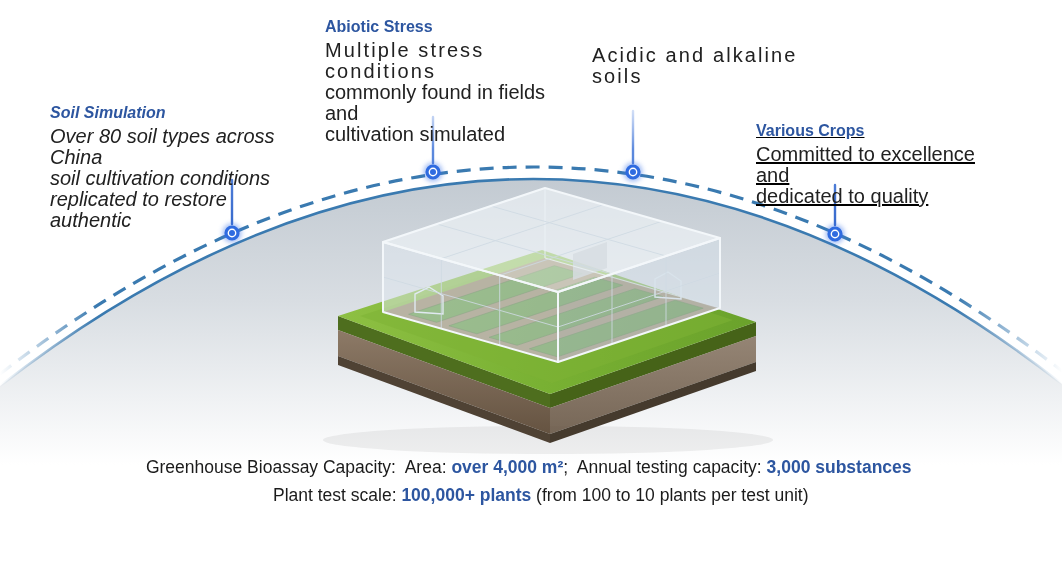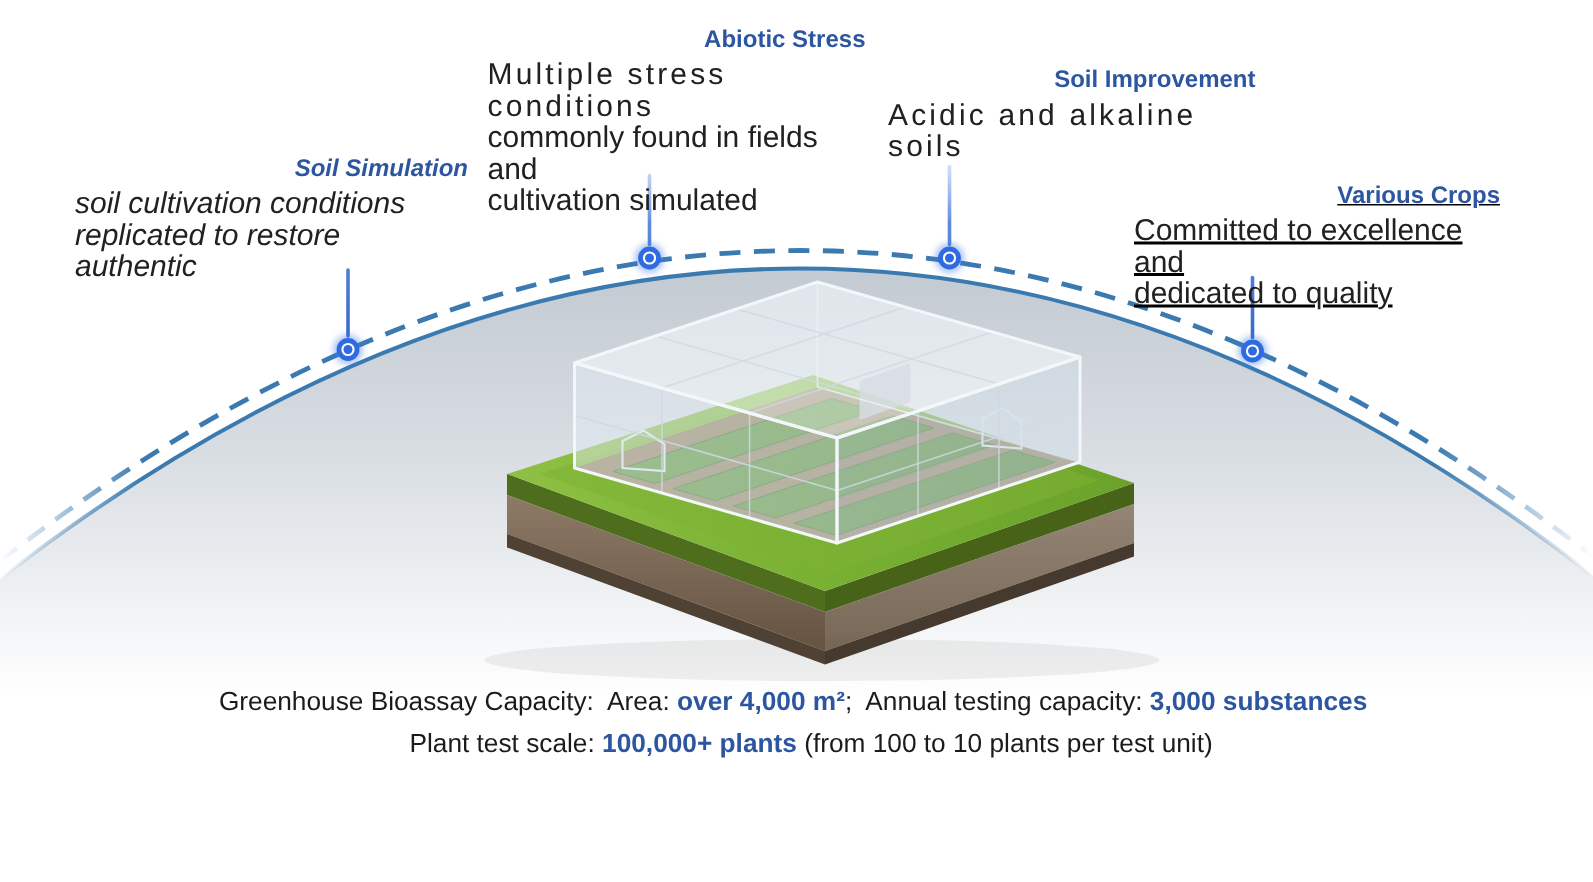--- a/index.html
+++ b/index.html
@@ -2,21 +2,21 @@
 <html><head>
 <meta charset="utf-8">
 <style>
   html,body{margin:0;padding:0;background:#ffffff;}
   .stage{
     position:relative;width:1062px;height:588px;background:#ffffff;overflow:hidden;
     font-family:"Liberation Sans",sans-serif;
   }
   .scene-svg{position:absolute;left:0;top:0;width:1062px;height:588px;}
   .callout{position:absolute;}
-  .c-title{font-size:16px;font-weight:700;color:#2d56a0;text-align:right;margin-bottom:4px;}
+  .c-title{font-size:16px;font-weight:700;color:#2d56a0;text-align:left;margin-bottom:4px;}
   .c-line{font-size:20px;line-height:21px;color:#212121;}
   .ls{letter-spacing:2.1px;}
   .bigline{
     position:absolute;left:0;width:100%;text-align:center;
     font-size:17.5px;color:#1b1b1b;white-space:pre-wrap;
   }
   .hl{color:#2d56a0;font-weight:700;}
   .cap-line{top:436px;transform:translateX(-12px);}
   .plant-line{top:464px;}
 </style>
@@ -156,33 +156,33 @@
       <g>
         <circle cx="835" cy="234" r="9.5" fill="#3f77e8" opacity="0.5" filter="url(#dotGlow)"></circle>
         <circle cx="835" cy="234" r="6" fill="#ffffff" stroke="#2f6be0" stroke-width="3.2"></circle>
         <circle cx="835" cy="234" r="3" fill="#2f6be0"></circle>
       </g>
     </g>
   </svg>
 
   <div class="callout" style="left:50px;top:104px;width:262px;font-style:italic;">
     <div class="c-title">Soil Simulation</div>
+    <div class="c-line">Over 80 soil types across China</div>
     <div class="c-line">soil cultivation conditions</div>
     <div class="c-line">replicated to restore authentic</div>
   </div>
 
   <div class="callout" style="left:325px;top:18px;width:252px;">
     <div class="c-title">Abiotic Stress</div>
     <div class="c-line ls">Multiple stress conditions</div>
     <div class="c-line">commonly found in fields and</div>
     <div class="c-line">cultivation simulated</div>
   </div>
 
   <div class="callout" style="left:592px;top:45px;width:245px;">
-    <div class="c-title">Soil Improvement</div>
     <div class="c-line ls">Acidic and alkaline soils</div>
   </div>
 
   <div class="callout" style="left:756px;top:122px;width:244px;text-decoration:underline;">
     <div class="c-title">Various Crops</div>
     <div class="c-line">Committed to excellence and</div>
     <div class="c-line">dedicated to quality</div>
   </div>
 
   <div class="bigline cap-line">

